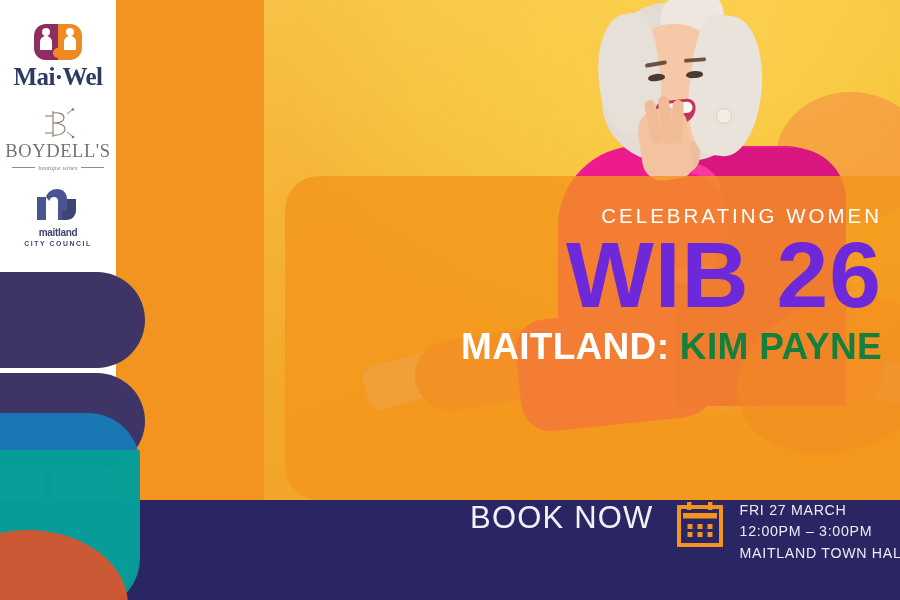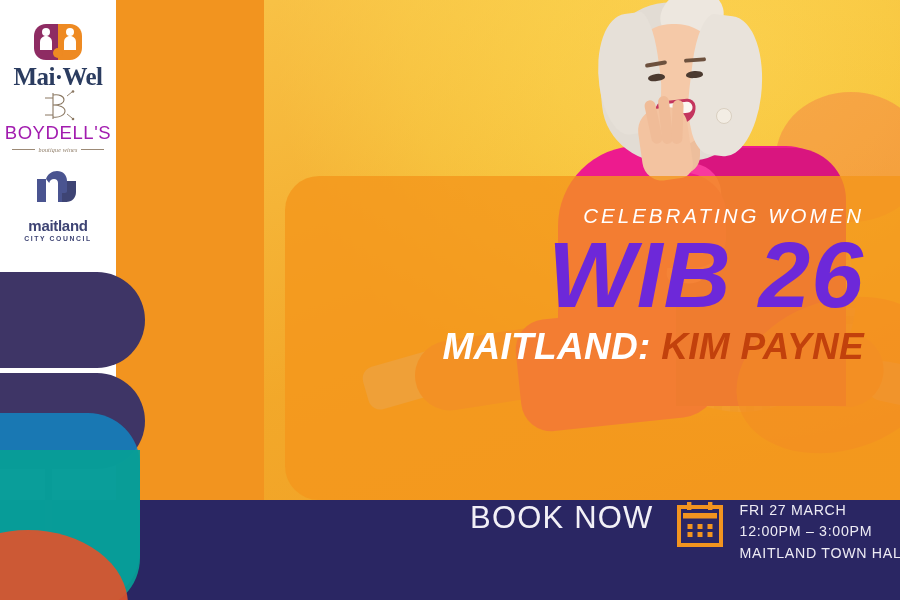--- a/index.html
+++ b/index.html
@@ -32,40 +32,40 @@
     width: 116px; height: 268px;
     display: flex;
     flex-direction: column;
     align-items: center;
     justify-content: flex-start;
     padding-top: 22px;
     box-sizing: border-box;
     z-index: 7;
   }
   .sponsor { width: 100px; display: flex; flex-direction: column; align-items: center; }
-  .sponsor-maiwel { }
+  .sponsor-maiwel { margin-bottom: 18px; }
   .sponsor-boydells { margin-bottom: 16px; }
 
   .maiwel-mark { width: 56px; height: 40px; display:block; }
   .maiwel-word {
     font-family: "Liberation Serif", serif;
     font-weight: bold;
     font-size: 25px;
     color: #2B3C60;
     letter-spacing: -0.6px;
     line-height: 1;
     margin-top: 2px;
     white-space: nowrap;
   }
 
   .boydells-mark { width: 42px; height: 34px; display:block; }
   .boydells-word {
-    font-family: Liberation Sans, sans-serif;
+    font-family: Liberation Serif, serif;
     font-size: 18.5px;
-    color: #a21caf;
+    color: #737373;
     letter-spacing: 0.6px;
     line-height: 1;
     margin-top: 1px;
     white-space: nowrap;
   }
   .boydells-sub-row {
     display: flex; align-items: center; gap: 4px;
     margin-top: 4px; width: 92px; justify-content: center;
   }
   .boydells-rule { height: 1px; background: #9c8a76; flex: 1 1 auto; }
@@ -75,25 +75,25 @@
     font-size: 6px;
     color: #8a7761;
     letter-spacing: 0.2px;
     white-space: nowrap;
   }
 
   .maitland-mark { width: 46px; height: 34px; display:block; }
   .maitland-word {
     font-family: "Liberation Sans", sans-serif;
     font-weight: bold;
-    font-size: 15px;
+    font-size: 10px;
     color: #3E4474;
     letter-spacing: -0.3px;
     line-height: 1;
-    margin-top: 15px;
+    margin-top: 7px;
   }
   .maitland-sub {
     font-family: "Liberation Sans", sans-serif;
     font-weight: bold;
     font-size: 6.8px;
     color: #3E4474;
     letter-spacing: 1.6px;
     line-height: 1;
     margin-top: 3px;
   }
@@ -316,22 +316,21 @@
   }
 
   
   .headline-group {
     position: absolute;
     left: 285px; top: 176px;
     width: 615px; height: 324px;
     z-index: 9;
     text-align: right;
     box-sizing: border-box;
-    padding-right: 36px;
-    font-style: italic;
+    padding-right: 18px;
   }
   .kicker {
     margin-top: 30px;
     font-size: 20.5px;
     font-weight: 400;
     letter-spacing: 3.0px;
     color: #FFFFFF;
     line-height: 1;
   }
   .wib {
@@ -344,21 +343,21 @@
   }
   .featuring {
     margin-top: 8px;
     font-size: 37px;
     font-weight: bold;
     letter-spacing: 0.3px;
     line-height: 1;
     white-space: nowrap;
   }
   .featuring .f-white { color: #FFFFFF; }
-  .featuring .f-pink { color: #c2410c; }
+  .featuring .f-pink { color: #15803d; }
 
   .tagline {
     position: absolute;
     left: 0; top: 280px;
     width: 615px;
     text-align: center;
     font-size: 24.5px;
     font-weight: bold;
     letter-spacing: 0.2px;
     line-height: 1;

